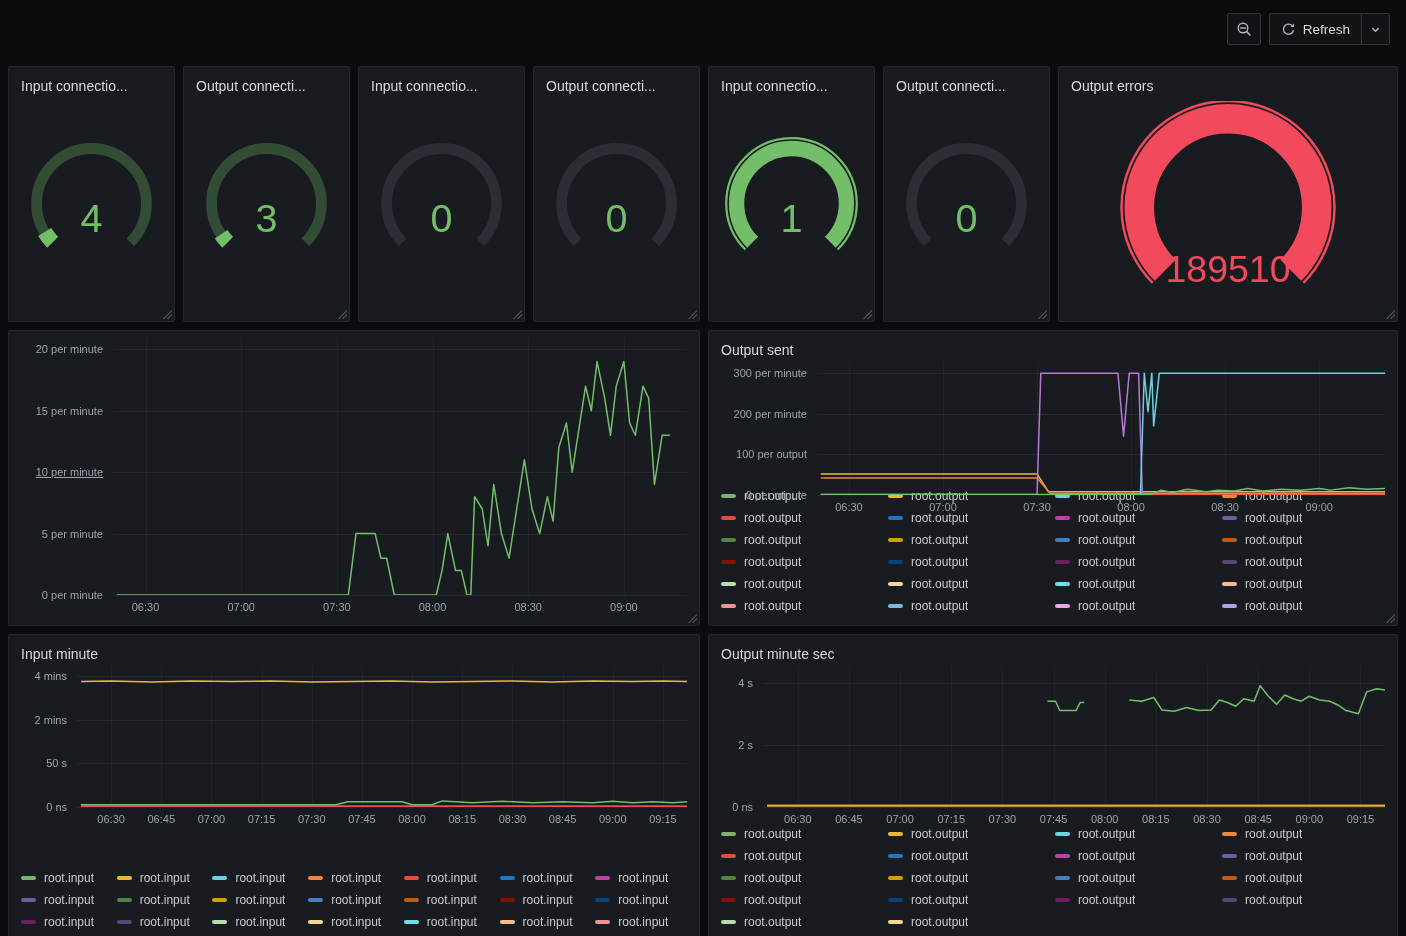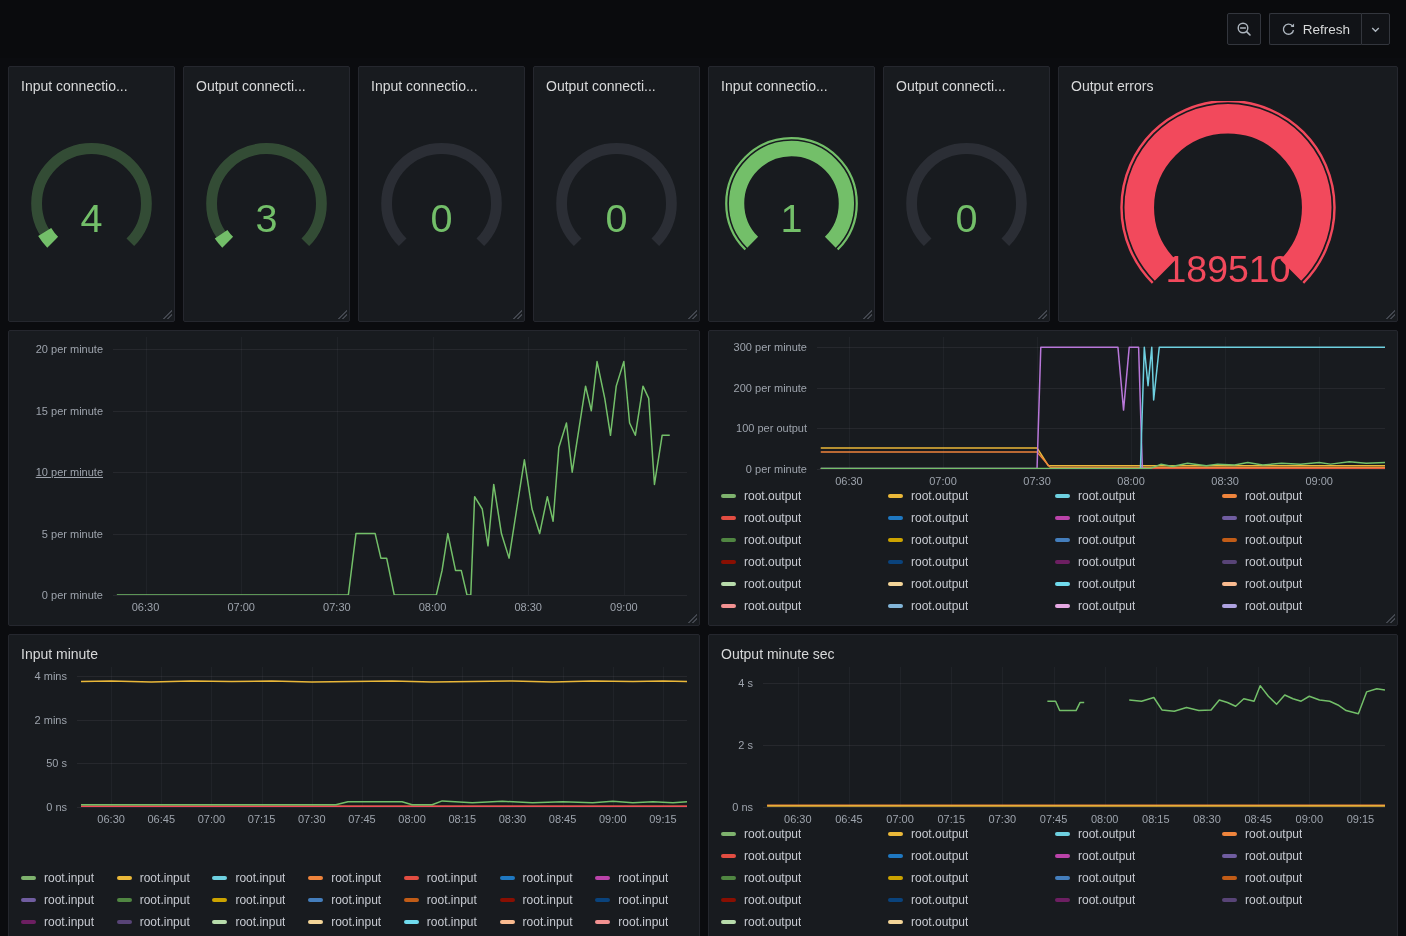--- a/index.html
+++ b/index.html
@@ -204,20 +204,21 @@
             <div class="xlab" style="left: 55.6667%;">08:00</div>
             <div class="xlab" style="left: 72.3333%;">08:30</div>
             <div class="xlab" style="left: 89%;">09:00</div>
           </div>
         </div>
     </div>
     <div class="resize-handle"></div>
   </div>
 
   <div class="panel wide-right">
+    <div class="panel-title">Output sent</div>
     <div class="chart chart--sent chart--h132">
       <div class="plot-row">
           <div class="ylabs">
             <div class="ylab" style="top: 100%;">0 per minute</div>
             <div class="ylab" style="top: 69.2308%;">100 per output</div>
             <div class="ylab" style="top: 38.4615%;">200 per minute</div>
             <div class="ylab" style="top: 7.69231%;">300 per minute</div>
           </div>
           <div class="plot">
             <div class="gridline-h" style="top: 100%;"></div>

